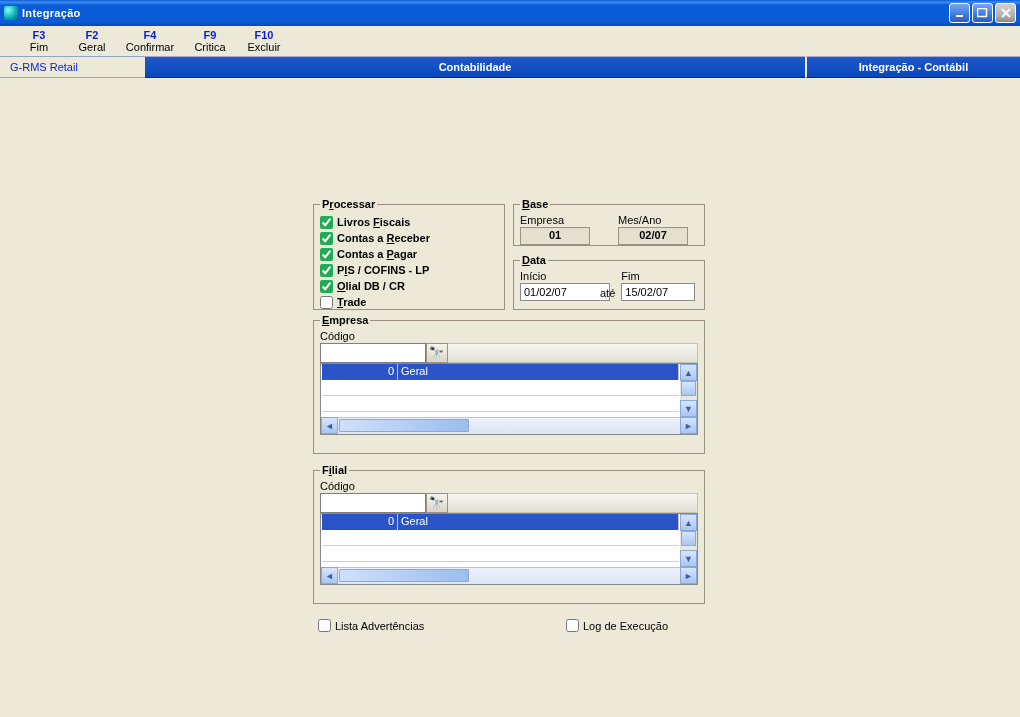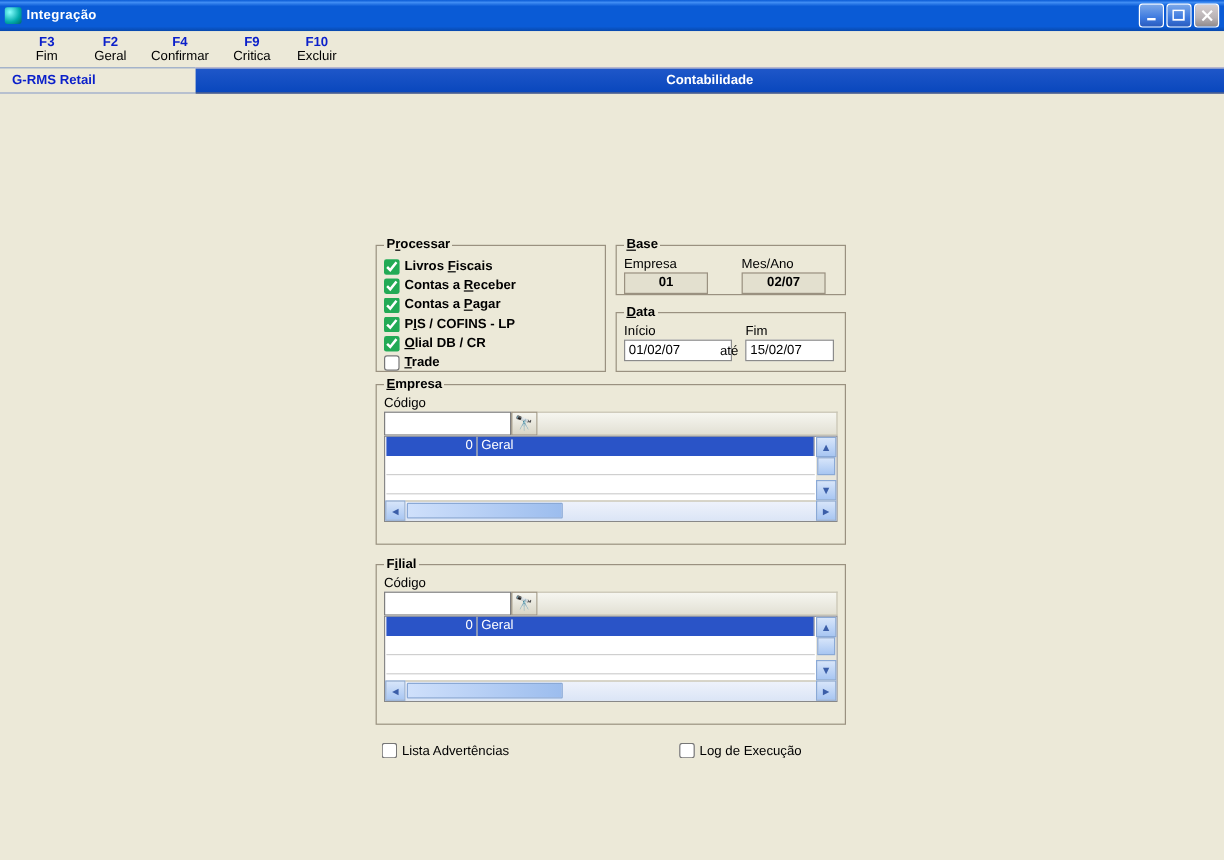--- a/index.html
+++ b/index.html
@@ -48,24 +48,24 @@
   .menu-col { width: 58px; text-align: center; }
   .menu-col.f2 { width: 48px; }
   .menu-col.f4 { width: 68px; }
   .menu-col.f9 { width: 52px; }
   .menu-col.f10 { width: 56px; }
   .menu-key { color: #0a1fca; font-weight: bold; font-size: 11px; }
   .menu-lbl { color: #000; font-size: 11px; }
 
   .section-bar { display:flex; height:22px; }
   .section-bar .panel-left {
-    width: 163px; background:#ece9d8;
+    width: 145px; background:#ece9d8;
     border-top: 1px solid #93a6c8; border-bottom: 1px solid #93a6c8;
     display:flex; align-items:center; padding-left:10px;
-    color:#0a1fca; font-weight:bold;
+    color:#0a1fca; font-weight:normal;
   }
   .section-bar .panel-mid {
     flex: 1; background: linear-gradient(to bottom, #1f57c9, #0947bd);
     color:#fff; font-weight:bold; display:flex; align-items:center; justify-content:center;
     border-top:1px solid #aac; border-bottom:1px solid #0a2a77;
   }
   .section-bar .panel-right {
     width: 215px; background: linear-gradient(to bottom, #1f57c9, #0947bd);
     color:#fff; font-weight:bold; display:flex; align-items:center; justify-content:center;
     border-top:1px solid #aac; border-bottom:1px solid #0a2a77;
@@ -199,20 +199,21 @@
     <div class="menu-col f2"><span class="menu-lbl">Geral</span></div>
     <div class="menu-col f4"><span class="menu-lbl">Confirmar</span></div>
     <div class="menu-col f9"><span class="menu-lbl">Critica</span></div>
     <div class="menu-col f10"><span class="menu-lbl">Excluir</span></div>
   </div>
 </div>
 
 <div class="section-bar">
   <div class="panel-left">G-RMS Retail</div>
   <div class="panel-mid">Contabilidade</div>
+  <div class="panel-right">Integração - Contábil</div>
 </div>
 
 <div class="workspace">
 
   <fieldset class="group" style="left:313px; top:96px; width:192px; height:112px;">
     <legend><span>P</span><span class="ul">r</span><span>ocessar</span></legend>
     <div class="chk-row">
         <input type="checkbox" class="chk" checked="" style="">
         <span class="chk-label"><span>Livros </span><span class="u">F</span><span>iscais</span></span>
       </div>

